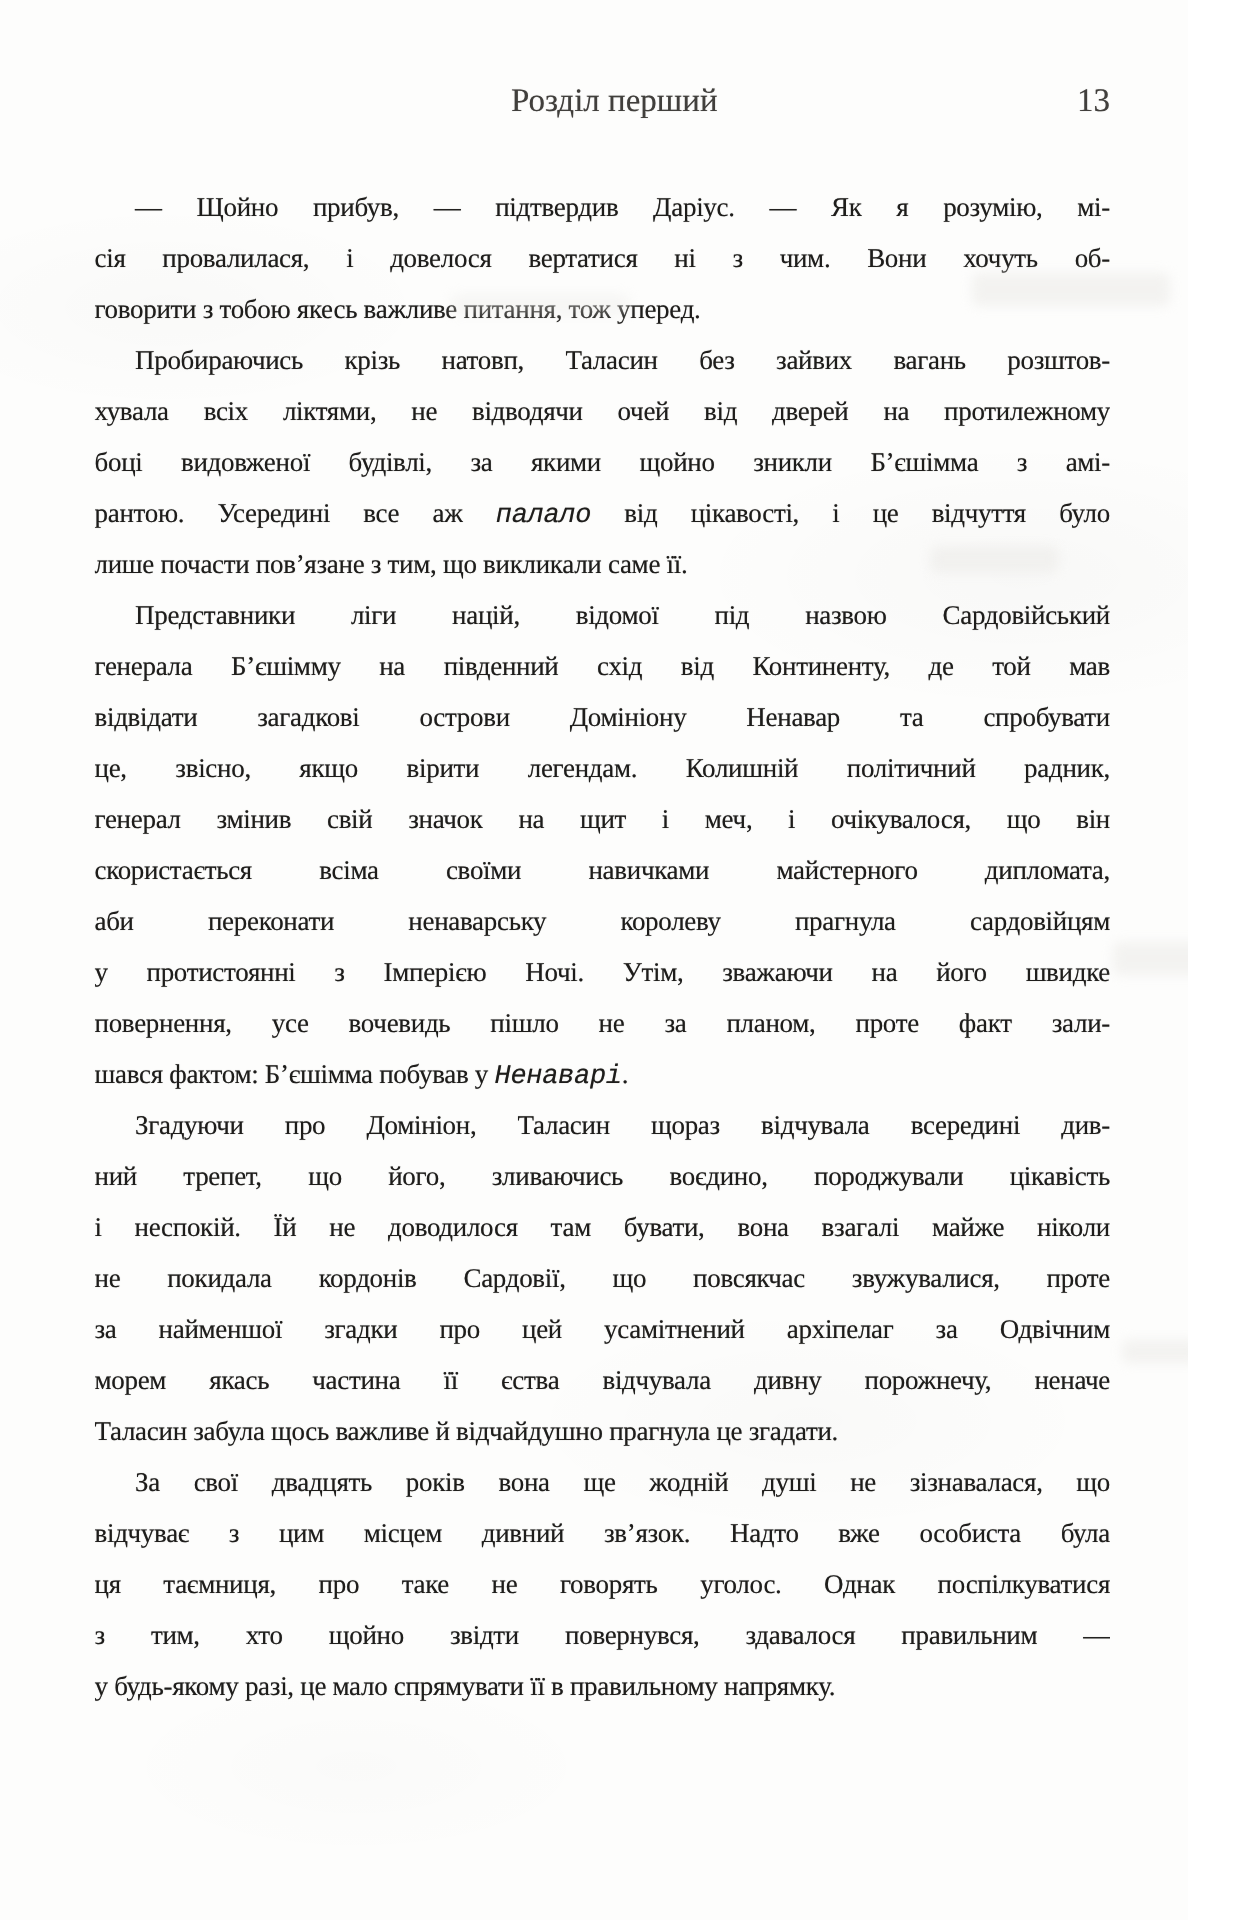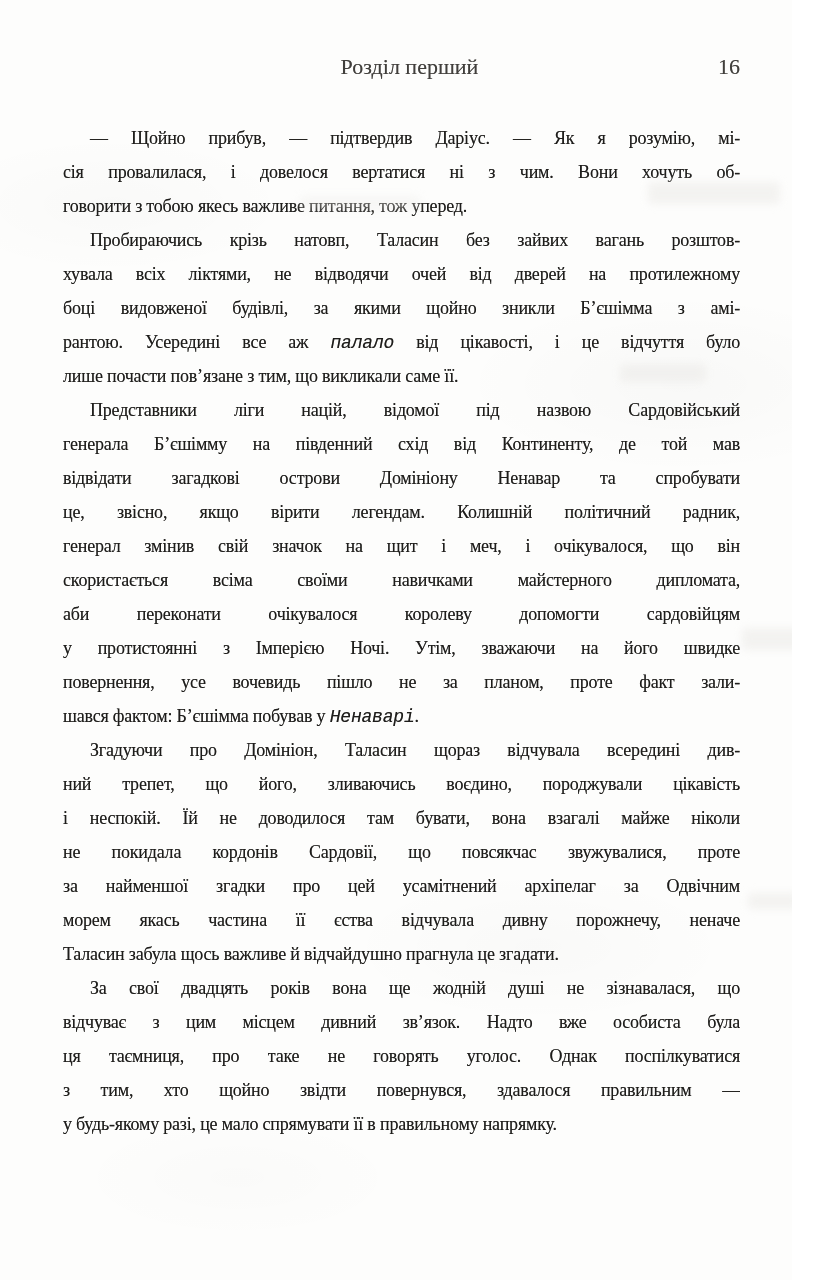--- a/index.html
+++ b/index.html
@@ -45,21 +45,21 @@
   .a3 { left:742px; top:628px; width:60px;  height:22px; }
   .a4 { left:748px; top:893px; width:52px;  height:16px; }
   .a5 { left:300px; top:196px; width:120px; height:14px; opacity:0.35; }
 </style>
 </head>
 <body>
 
 <div class="page">
   <div class="running-head">
     <span class="chapter-title">Розділ перший</span>
-    <span class="page-num">16</span>
+    <span class="page-num">13</span>
   </div>
 
   <div class="page-body">
       <div class="paragraph">
         <div class="line just indent"><span>— Щойно прибув, — підтвердив Даріус. — Як я розумію, мі-</span></div>
         <div class="line just"><span>сія провалилася, і довелося вертатися ні з чим. Вони хочуть об-</span></div>
         <div class="line"><span>говорити з тобою якесь важливе питання, тож уперед.</span></div>
       </div>
       <div class="paragraph">
         <div class="line just indent"><span>Пробираючись крізь натовп, Таласин без зайвих вагань розштов-</span></div>
@@ -68,21 +68,21 @@
         <div class="line just"><span>рантою. Усередині все аж </span><span class="it">палало</span><span> від цікавості, і це відчуття було</span></div>
         <div class="line"><span>лише почасти пов’язане з тим, що викликали саме її.</span></div>
       </div>
       <div class="paragraph">
         <div class="line just indent"><span>Представники ліги націй, відомої під назвою Сардовійський</span></div>
         <div class="line just"><span>генерала Б’єшімму на південний схід від Континенту, де той мав</span></div>
         <div class="line just"><span>відвідати загадкові острови Домініону Ненавар та спробувати</span></div>
         <div class="line just"><span>це, звісно, якщо вірити легендам. Колишній політичний радник,</span></div>
         <div class="line just"><span>генерал змінив свій значок на щит і меч, і очікувалося, що він</span></div>
         <div class="line just"><span>скористається всіма своїми навичками майстерного дипломата,</span></div>
-        <div class="line just"><span>аби переконати очікувалося королеву допомогти сардовійцям</span></div>
+        <div class="line just"><span>аби переконати ненаварську королеву прагнула сардовійцям</span></div>
         <div class="line just"><span>у протистоянні з Імперією Ночі. Утім, зважаючи на його швидке</span></div>
         <div class="line just"><span>повернення, усе вочевидь пішло не за планом, проте факт зали-</span></div>
         <div class="line"><span>шався фактом: Б’єшімма побував у </span><span class="it">Ненаварі</span><span>.</span></div>
       </div>
       <div class="paragraph">
         <div class="line just indent"><span>Згадуючи про Домініон, Таласин щораз відчувала всередині див-</span></div>
         <div class="line just"><span>ний трепет, що його, зливаючись воєдино, породжували цікавість</span></div>
         <div class="line just"><span>і неспокій. Їй не доводилося там бувати, вона взагалі майже ніколи</span></div>
         <div class="line just"><span>не покидала кордонів Сардовії, що повсякчас звужувалися, проте</span></div>
         <div class="line just"><span>за найменшої згадки про цей усамітнений архіпелаг за Одвічним</span></div>

